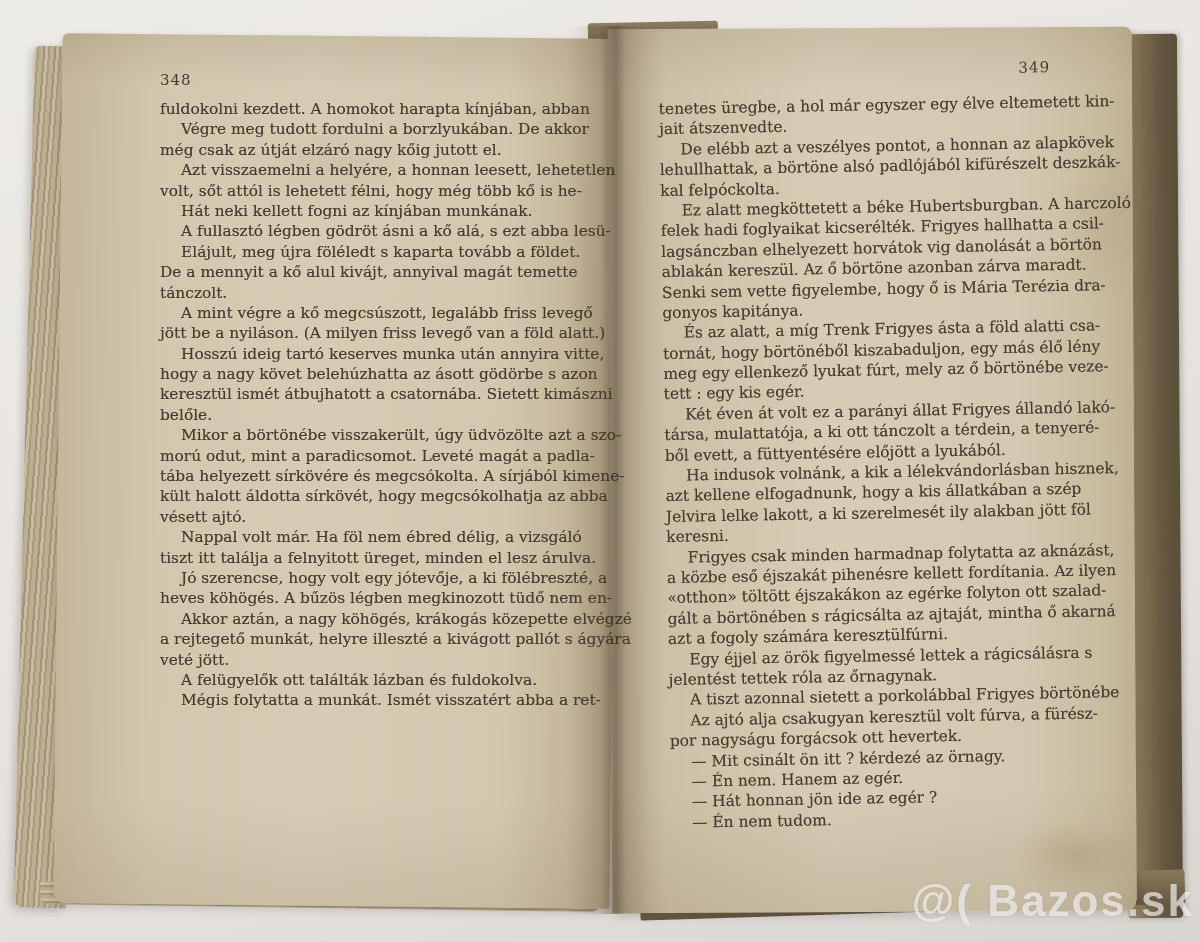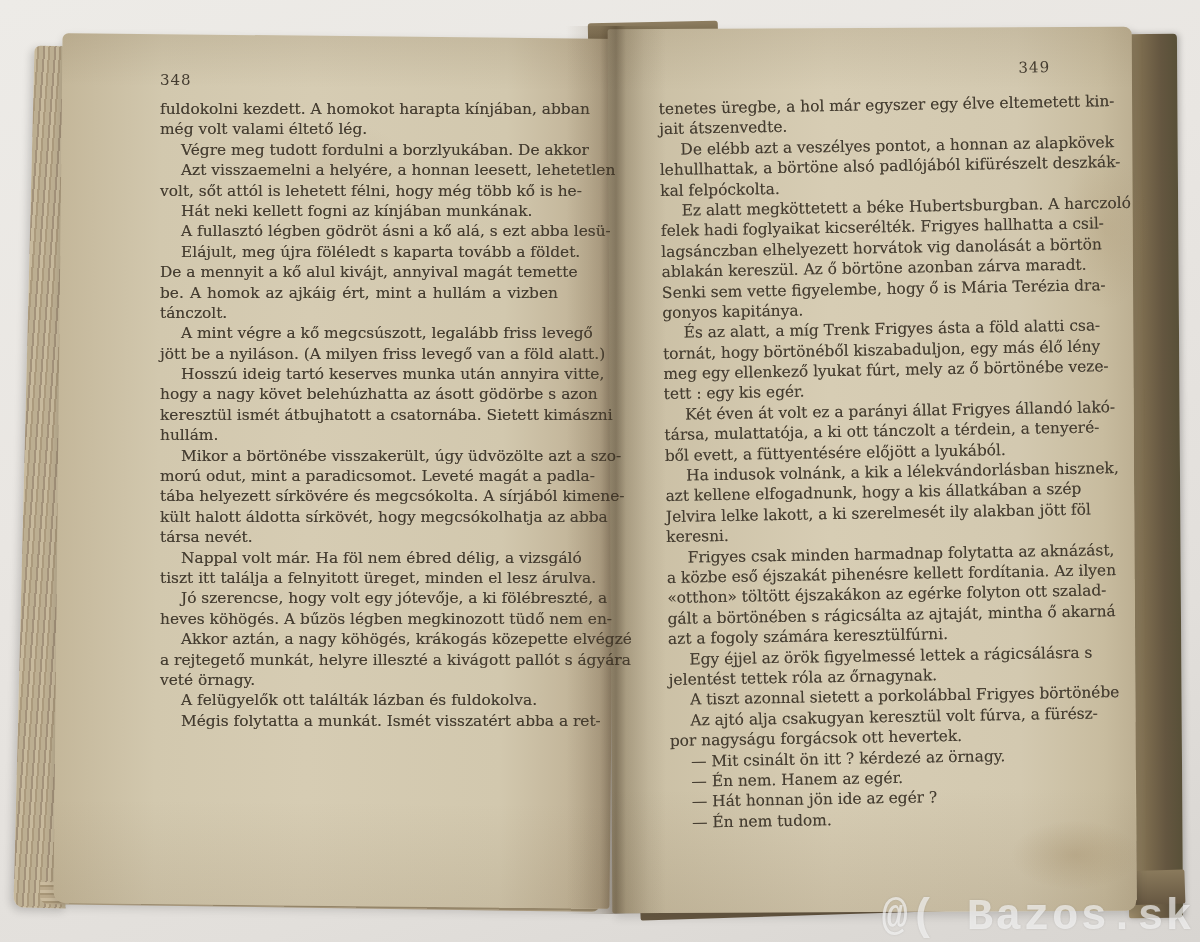--- a/index.html
+++ b/index.html
@@ -80,22 +80,22 @@
   .pagenum-right{text-align:right;margin-bottom:15px;padding-right:4px;}
   .line{
     font-size:15.4px;height:20.4px;line-height:20.4px;
     white-space:nowrap;text-align:justify;
     text-shadow:0 0 0.6px rgba(68,60,48,0.55);
   }
   .line.just{text-align-last:justify;}
   .line.indent{text-indent:21px;}
   
   .watermark{
-    position:absolute;right:6px;bottom:0;z-index:7;
-    font-family:Liberation Mono, monospace;
+    position:absolute;right:6px;bottom:16px;z-index:7;
+    font-family:Liberation Sans, sans-serif;
     font-size:44px;font-weight:bold;letter-spacing:2px;
     color:rgba(255,255,255,0.62);
     text-shadow:0 0 2px rgba(120,120,120,0.25);
   }
 </style>
 </head>
 <body>
 
 <div class="photo">
 
@@ -110,48 +110,47 @@
   <div class="page page-right"></div>
 
   <div class="stain stain-a"></div>
   <div class="stain stain-b"></div>
   <div class="stain stain-c"></div>
 
   <div class="text-block text-left">
     <div class="pagenum pagenum-left">348</div>
     <div>
         <div class="line just">fuldokolni kezdett. A homokot harapta kínjában, abban</div>
-        <div class="line">még volt valami éltető lég.</div>
         <div class="line indent just">Végre meg tudott fordulni a borzlyukában. De akkor</div>
+        <div class="line">még csak az útját elzáró nagy kőig jutott el.</div>
         <div class="line indent just">Azt visszaemelni a helyére, a honnan leesett, lehetetlen</div>
         <div class="line just">volt, sőt attól is lehetett félni, hogy még több kő is he-</div>
         <div class="line indent">Hát neki kellett fogni az kínjában munkának.</div>
         <div class="line indent just">A fullasztó légben gödröt ásni a kő alá, s ezt abba lesü-</div>
         <div class="line indent just">Elájult, meg újra föléledt s kaparta tovább a földet.</div>
         <div class="line just">De a mennyit a kő alul kivájt, annyival magát temette</div>
-        <div class="line just">be. A homok az ajkáig ért, mint a hullám a vizben</div>
         <div class="line">tánczolt.</div>
         <div class="line indent just">A mint végre a kő megcsúszott, legalább friss levegő</div>
         <div class="line">jött be a nyiláson. (A milyen friss levegő van a föld alatt.)</div>
         <div class="line indent just">Hosszú ideig tartó keserves munka után annyira vitte,</div>
         <div class="line just">hogy a nagy követ belehúzhatta az ásott gödörbe s azon</div>
         <div class="line just">keresztül ismét átbujhatott a csatornába. Sietett kimászni</div>
-        <div class="line">hullám.</div>
+        <div class="line">belőle.</div>
         <div class="line indent just">Mikor a börtönébe visszakerült, úgy üdvözölte azt a szo-</div>
         <div class="line just">morú odut, mint a paradicsomot. Leveté magát a padla-</div>
         <div class="line just">tába helyezett sírkövére és megcsókolta. A sírjából kimene-</div>
         <div class="line just">kült halott áldotta sírkövét, hogy megcsókolhatja az abba</div>
-        <div class="line">társa nevét.</div>
+        <div class="line">vésett ajtó.</div>
         <div class="line indent just">Nappal volt már. Ha föl nem ébred délig, a vizsgáló</div>
         <div class="line">tiszt itt találja a felnyitott üreget, minden el lesz árulva.</div>
         <div class="line indent just">Jó szerencse, hogy volt egy jótevője, a ki fölébreszté, a</div>
         <div class="line just">heves köhögés. A bűzös légben megkinozott tüdő nem en-</div>
         <div class="line indent just">Akkor aztán, a nagy köhögés, krákogás közepette elvégzé</div>
         <div class="line just">a rejtegető munkát, helyre illeszté a kivágott pallót s ágyára</div>
-        <div class="line">veté örnagy.</div>
+        <div class="line">veté jött.</div>
         <div class="line indent">A felügyelők ott találták lázban és fuldokolva.</div>
         <div class="line indent">Mégis folytatta a munkát. Ismét visszatért abba a ret-</div>
       </div>
   </div>
 
   <div class="text-block text-right">
     <div class="pagenum pagenum-right">349</div>
     <div>
         <div class="line just">tenetes üregbe, a hol már egyszer egy élve eltemetett kin-</div>
         <div class="line">jait átszenvedte.</div>

